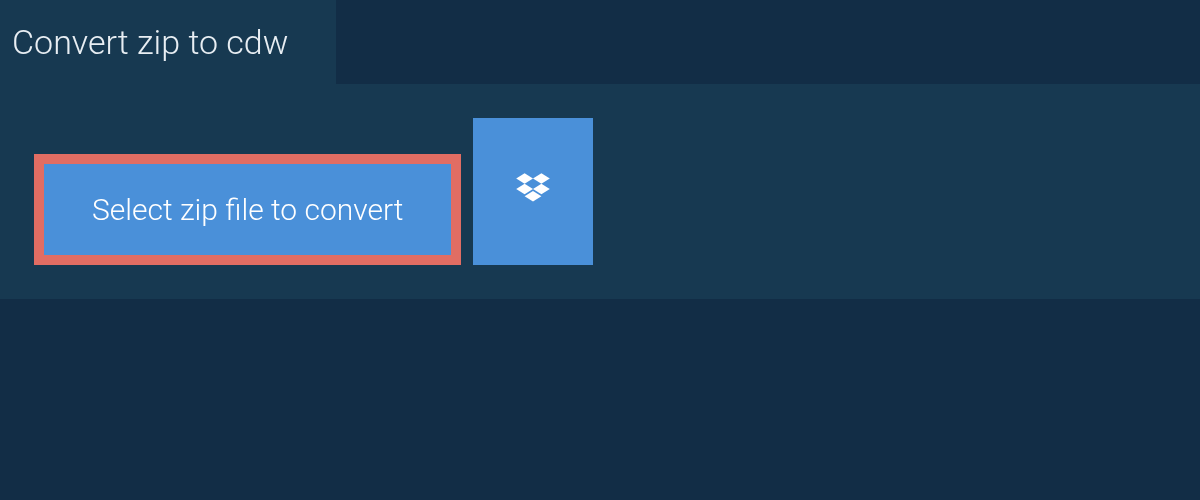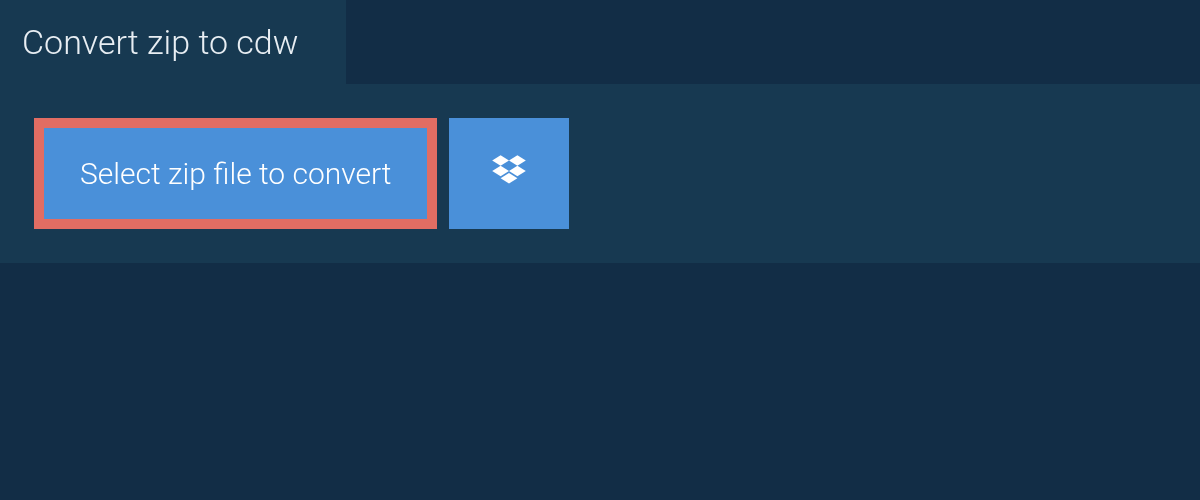--- a/index.html
+++ b/index.html
@@ -7,44 +7,45 @@
       width: 1200px;
       height: 500px;
       background: #122d46;
       font-family: -apple-system, BlinkMacSystemFont, "Segoe UI", Roboto, Helvetica, Arial, sans-serif;
       font-weight: 300;
       overflow: hidden;
     }
     .header-tab {
       background: #173951;
       display: inline-block;
-      padding: 22px 48px 22px 22px;
+      padding: 22px 48px 22px 12px;
       color: #e8eef3;
       font-size: 34px;
       font-weight: 300;
     }
     .action-panel {
       background: #173951;
       padding: 34px;
       display: flex;
       align-items: stretch;
       gap: 12px;
     }
     .select-file-button {
       border: 10px solid #e16d63;
       background: #4a90d9;
       color: #ffffff;
       font-size: 30px;
       font-weight: 300;
-      padding: 28px 36px;
+      padding: 28px 48px;
       cursor: pointer;
       display: flex;
       align-items: center;
       justify-content: center;
       font-family: inherit;
+      margin-top: 36px;
     }
     .dropbox-button {
       background: #4a90d9;
       border: none;
       width: 120px;
       display: flex;
       align-items: center;
       justify-content: center;
       cursor: pointer;
       font-family: inherit;

